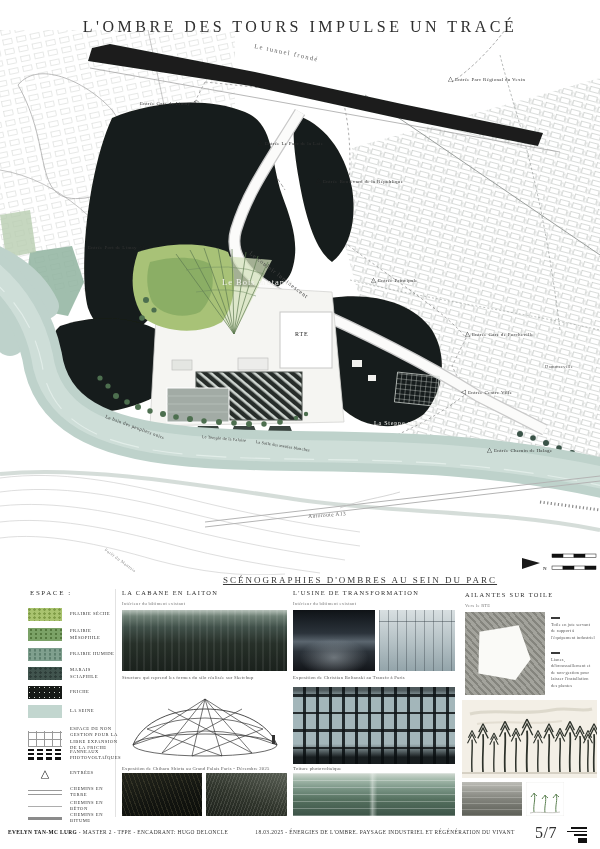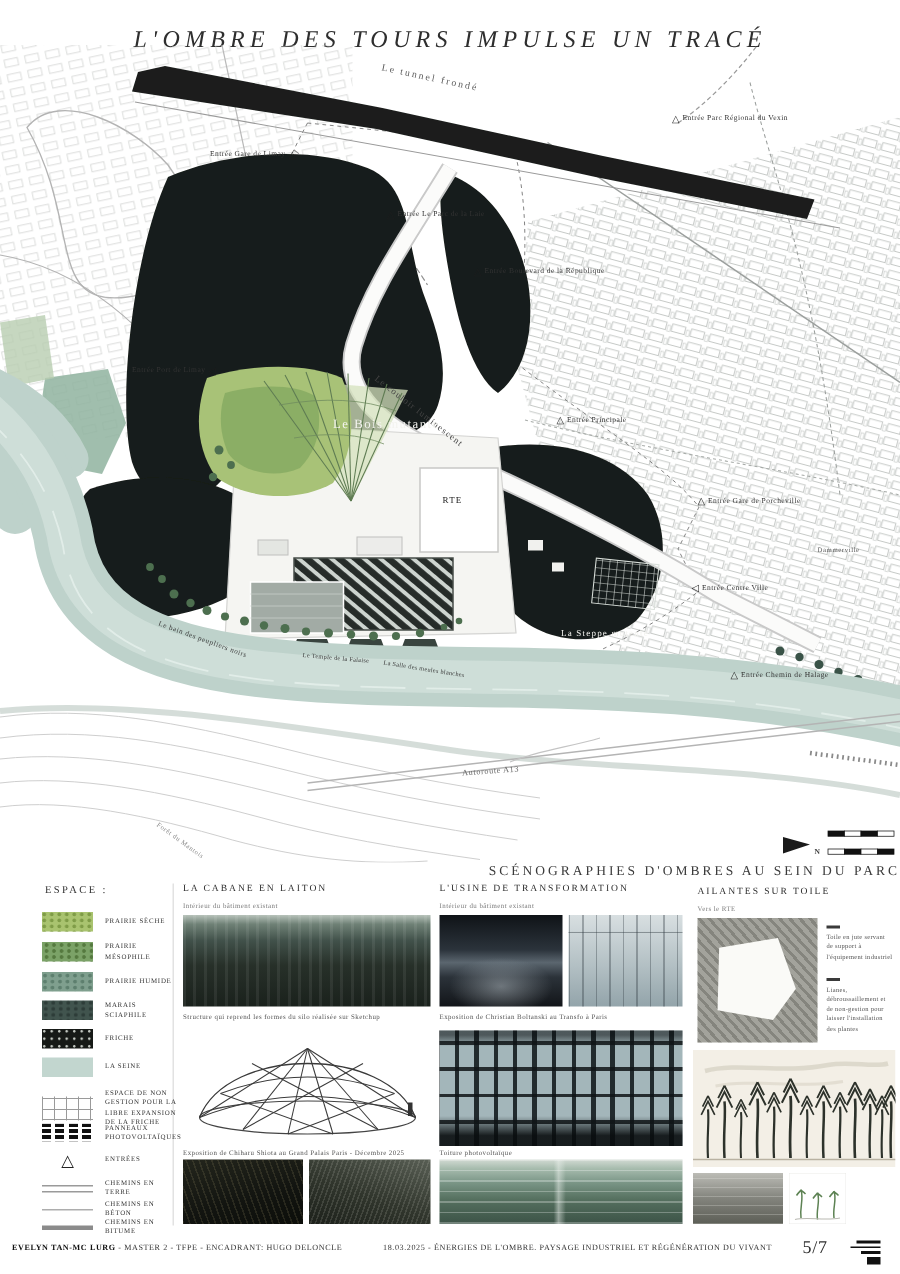--- a/index.html
+++ b/index.html
@@ -1,38 +1,38 @@
 <!DOCTYPE html>
 <html><head>
 <meta charset="utf-8">
 <style>
   html,body{margin:0;padding:0;background:#fff;}
   .poster{position:relative;width:600px;height:849px;background:#fff;overflow:hidden;
           font-family:"Liberation Serif","DejaVu Serif",serif;color:#2f2f2f;}
   .title{position:absolute;left:0;top:7px;width:600px;text-align:center;
-         font-size:16px;letter-spacing:3.5px;color:#2e2e2e;font-weight:normal;font-style:italic;}
+         font-size:16px;letter-spacing:3.5px;color:#2e2e2e;font-weight:normal;}
   
   .map{position:absolute;left:0;top:30px;width:600px;height:545px;}
   .map svg.art{position:absolute;left:0;top:0;}
   .ml{position:absolute;font-size:5.5px;color:#3c3c3c;letter-spacing:.4px;white-space:nowrap;
       transform-origin:left top;line-height:1;}
   .ml.road{color:#5a5a5a;font-size:6.5px;letter-spacing:1.4px;}
   .ml.white{color:#f3f3ef;}
   .ml.big{font-size:8.5px;letter-spacing:1px;}
   .ml.med{font-size:6px;letter-spacing:.8px;}
   .ml.tiny{font-size:4.2px;letter-spacing:.2px;color:#3a3a3a;}
   .ml.gray{color:#8a8a8a;}
   .ent{position:absolute;display:flex;align-items:center;gap:2px;white-space:nowrap;line-height:1;}
   .ent .lbl{font-size:5px;color:#333;letter-spacing:.3px;}
   .tri{font-style:normal;font-size:6.5px;color:#1d1d1d;line-height:1;font-family:"DejaVu Sans",sans-serif;}
   .tri.up::before{content:"△";}
   .tri.left::before{content:"◁";}
   
-  .sec-title{position:absolute;left:120px;top:575px;width:480px;text-align:right;
-             font-size:9px;letter-spacing:2px;color:#3a3a3a;}
+  .sec-title{position:absolute;left:120px;top:575px;width:480px;text-align:center;
+             font-size:9px;letter-spacing:2px;color:#3a3a3a;text-decoration:underline;}
   .vdiv{position:absolute;left:115px;top:589px;width:1px;height:228px;background:#e2e2e2;}
   .legend-title{position:absolute;left:30px;top:589px;font-size:7px;letter-spacing:1.6px;color:#333;}
   .lg-row{position:absolute;left:28px;display:flex;align-items:center;gap:8px;}
   .lg-row .lg-label{font-size:4.6px;letter-spacing:.5px;color:#333;width:48px;line-height:1.4;}
   .sw{width:34px;height:13px;flex:0 0 34px;}
   .sw-seche{background:#a9c36f radial-gradient(circle at 30% 40%, #7f9c47 0 1px, transparent 1.5px);background-size:5px 4px;}
   .sw-meso{background:#7ba267 radial-gradient(circle at 60% 50%, #55793f 0 1px, transparent 1.5px);background-size:5px 4px;}
   .sw-humide{background:#7f9f8e radial-gradient(circle at 40% 60%, #5d7f6e 0 1px, transparent 1.5px);background-size:5px 4px;}
   .sw-marais{background:#41544e radial-gradient(circle at 50% 40%, #2d3c38 0 1px, transparent 1.5px);background-size:5px 4px;}
   .sw-friche{background:#161916 radial-gradient(circle at 30% 30%, #cfd4cd 0 .6px, transparent 1px);background-size:5px 5px;}
@@ -90,21 +90,21 @@
   .ph-bank::after{content:"";position:absolute;inset:0;background:
      repeating-linear-gradient(0deg,rgba(240,240,235,.25) 0 1px,transparent 1px 6px);}
   .note{position:absolute;font-size:4.3px;color:#555;width:44px;line-height:1.5;letter-spacing:.2px;}
   .note-dash{position:absolute;width:9px;height:1.6px;background:#3a3a3a;}
   
   .footer{position:absolute;left:0;top:822px;width:600px;height:27px;}
   .f-left{position:absolute;left:8px;top:7px;font-size:5.4px;letter-spacing:.4px;color:#333;white-space:nowrap;}
   .f-left b{font-weight:bold;color:#111;}
   .f-center{position:absolute;left:240px;top:7px;width:290px;text-align:center;font-size:5.4px;
             letter-spacing:.4px;color:#333;white-space:nowrap;}
-  .f-page{position:absolute;left:535px;top:2px;font-size:12px;color:#2d2d2d;letter-spacing:.5px;}
+  .f-page{position:absolute;left:535px;top:2px;font-size:16px;color:#2d2d2d;letter-spacing:.5px;}
   .logo{position:absolute;left:567px;top:3px;width:20px;height:18px;}
   .logo i{display:block;height:1.6px;background:#111;margin:2px 0;}
   .logo i:nth-child(1){width:16px;margin-left:4px;}
   .logo i:nth-child(2){width:20px;}
   .logo i:nth-child(3){width:13px;margin-left:7px;}
   .logo em{display:block;width:9px;height:5px;background:#111;margin-left:11px;}
 </style>
 </head>
 <body>
 

